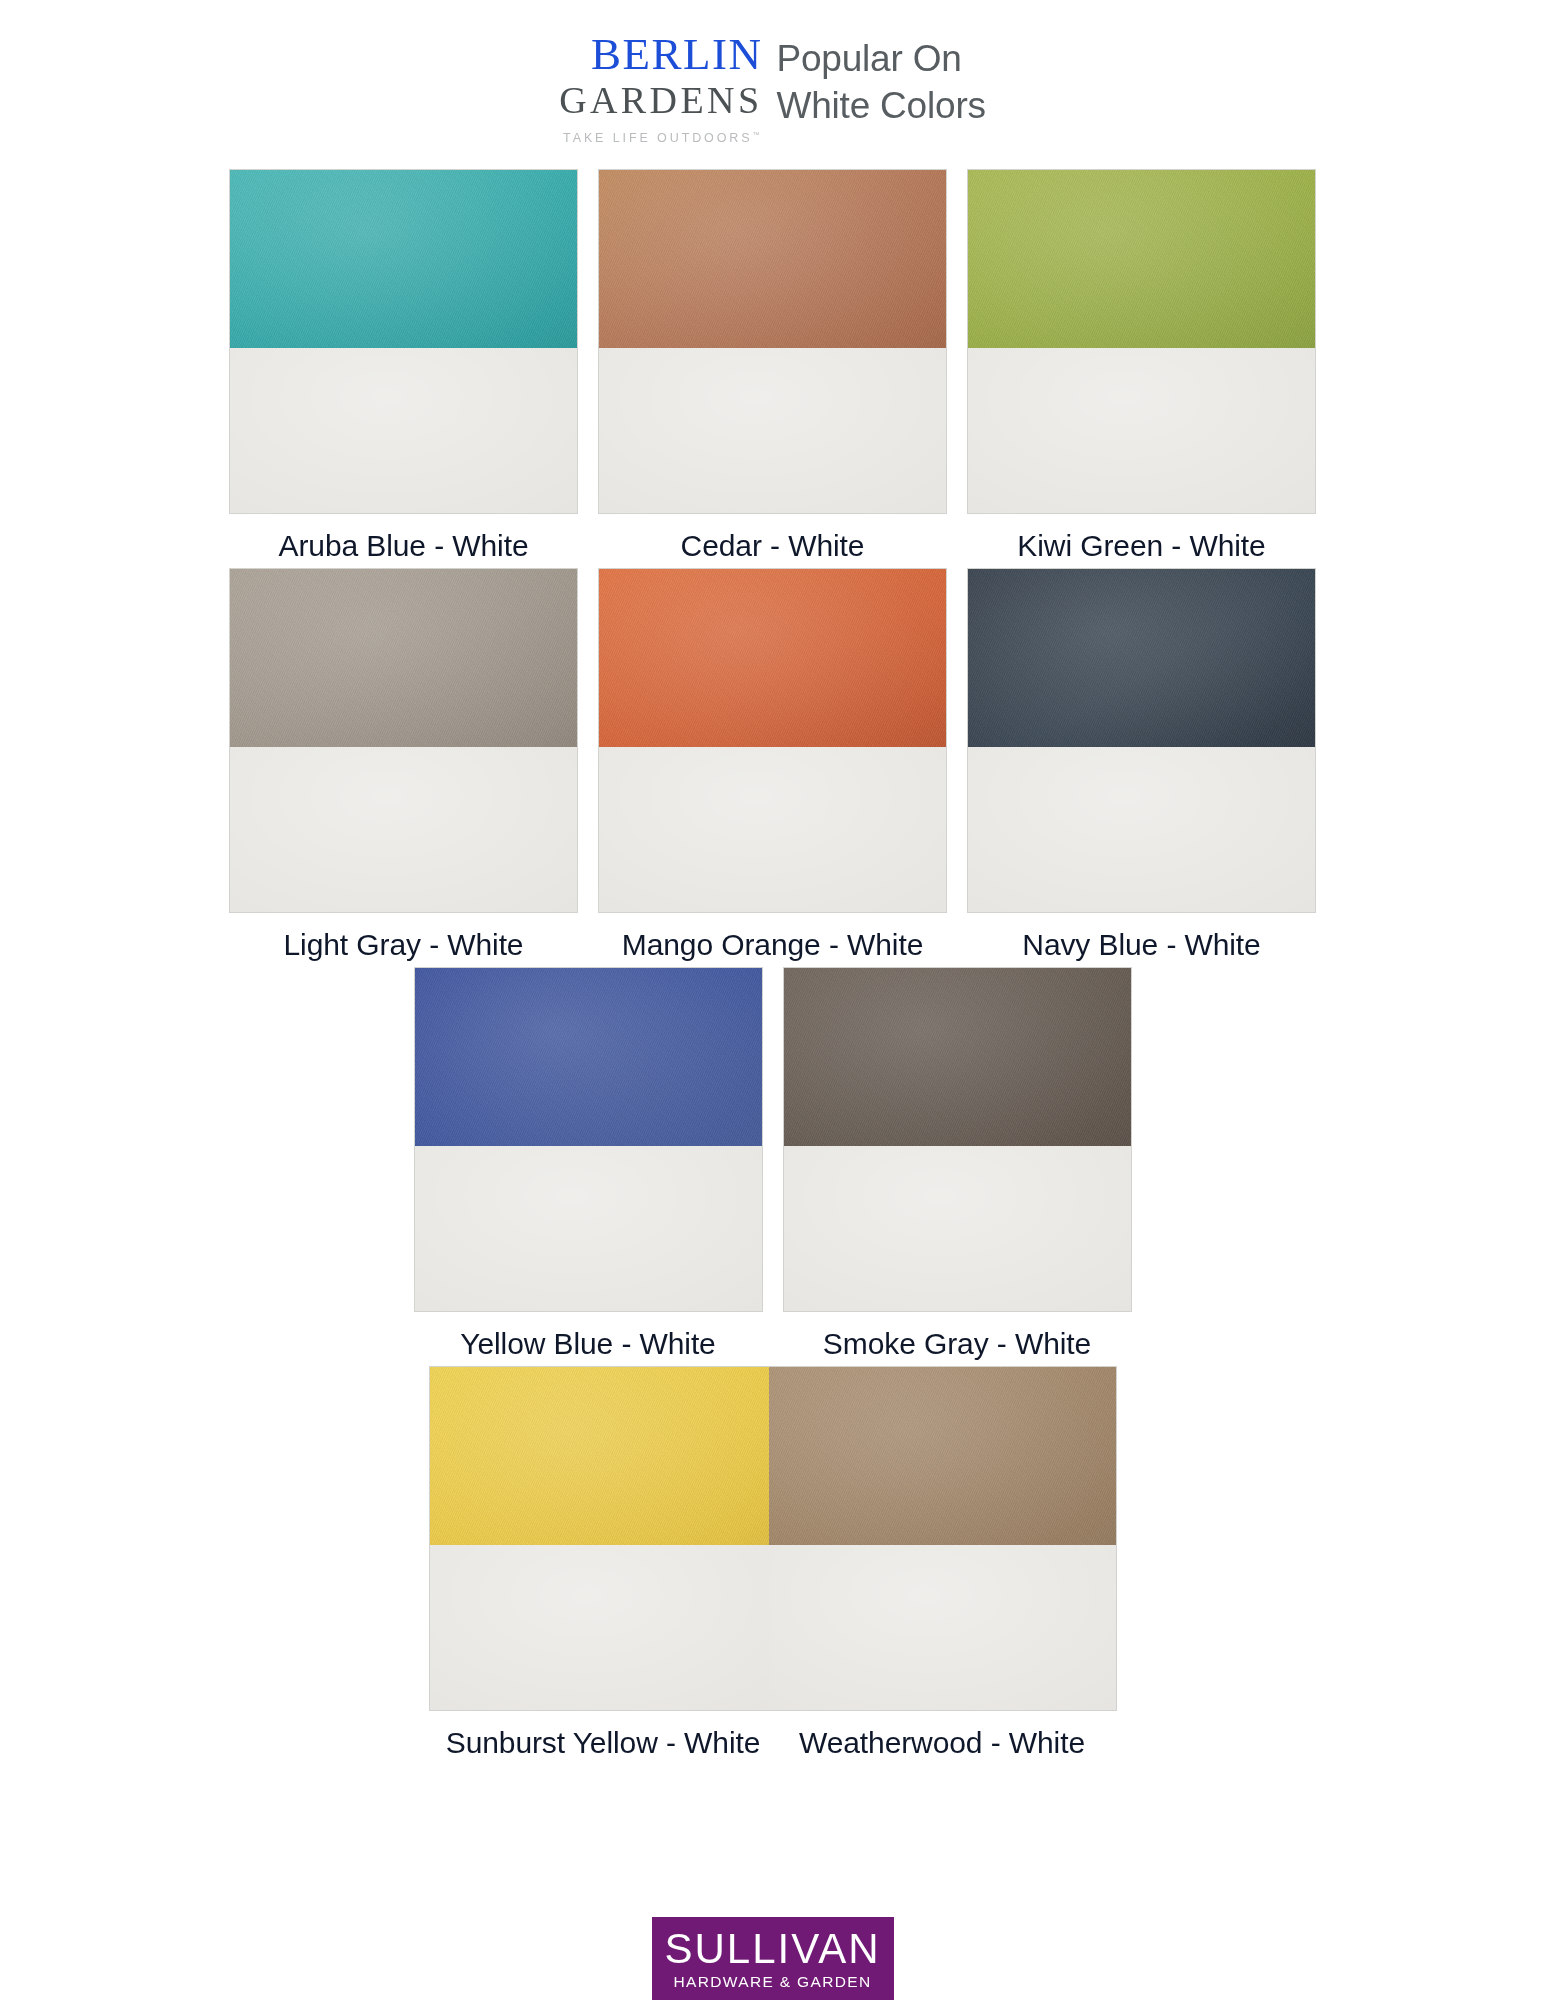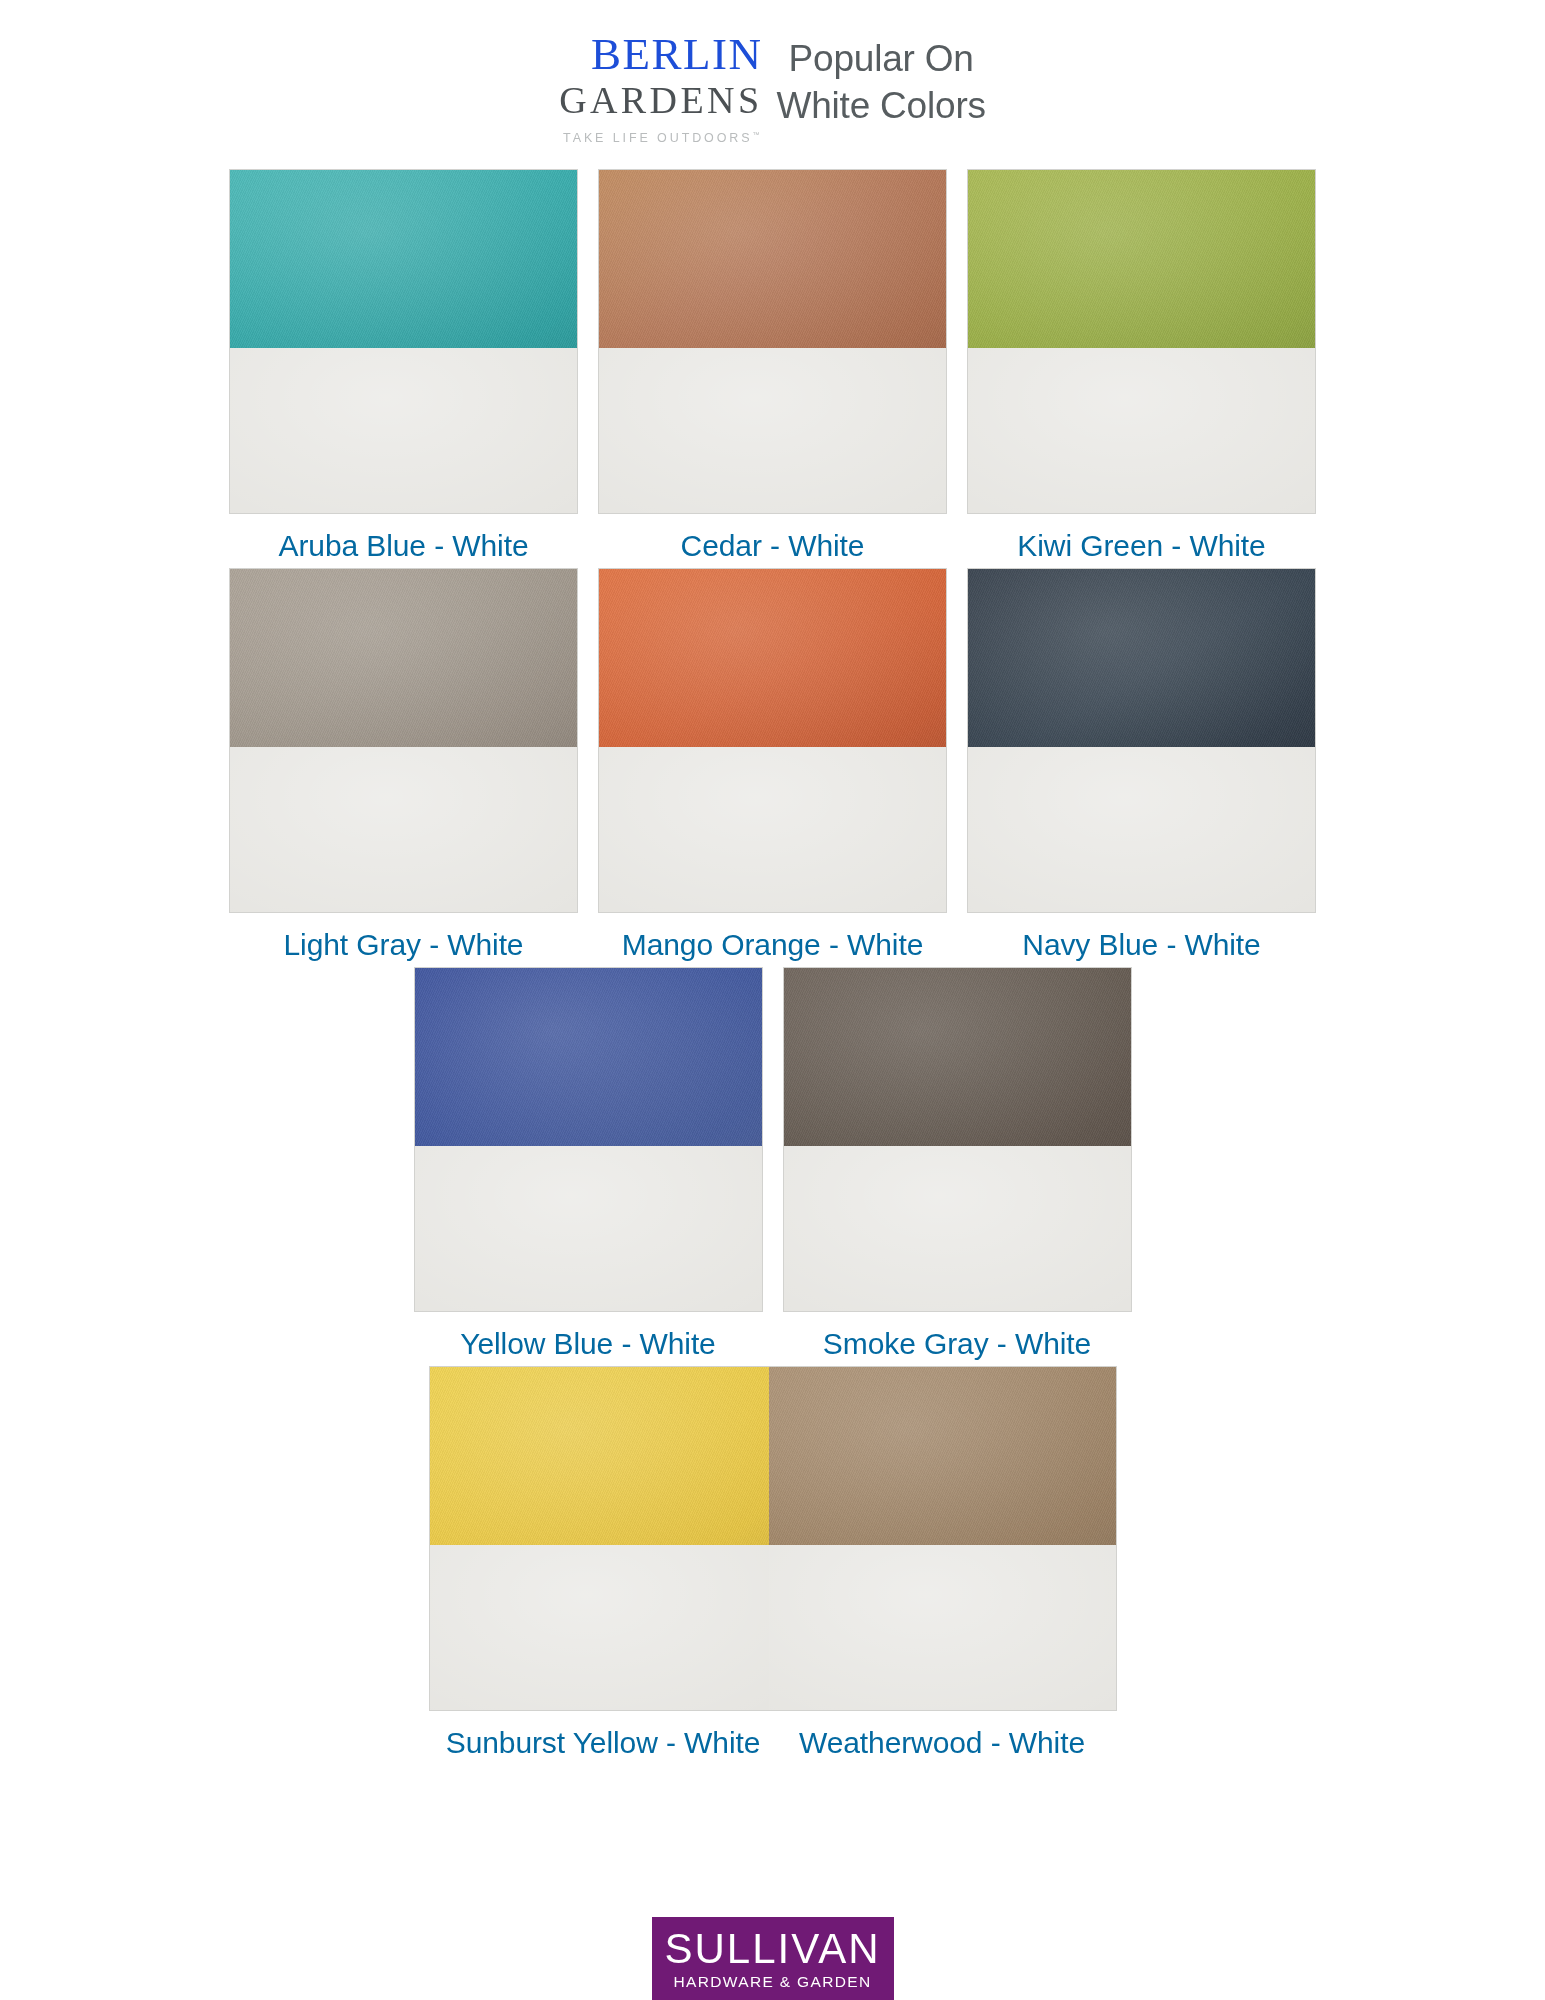--- a/index.html
+++ b/index.html
@@ -53,21 +53,20 @@
     display: block;
     margin-top: 9px;
     white-space: nowrap;
   }
   .brand-tagline sup {
     font-size: 7px;
     vertical-align: super;
   }
   .chart-title {
     padding-top: 6px;
-    text-align: center;
   }
   .chart-title span {
     display: block;
     font-family: "Liberation Sans", sans-serif;
     font-size: 37px;
     font-weight: 400;
     color: #575d60;
     line-height: 1.27;
     letter-spacing: -0.2px;
     white-space: nowrap;
@@ -121,21 +120,21 @@
   .swatch-white::after {
     content: "";
     position: absolute;
     inset: 0;
     background: radial-gradient(ellipse 130% 160% at 45% 30%, rgba(255,255,255,0.35) 0%, rgba(255,255,255,0.0) 60%, rgba(0,0,0,0.035) 100%);
     pointer-events: none;
   }
   .card-label {
     font-family: "Liberation Sans", sans-serif;
     font-size: 30px;
-    color: #0369a1;
+    color: #0f172a;
     margin-top: 15px;
     letter-spacing: -0.1px;
     white-space: nowrap;
     text-align: center;
   }
 
   
   .row-last .card { width: 319px; }
 
   

